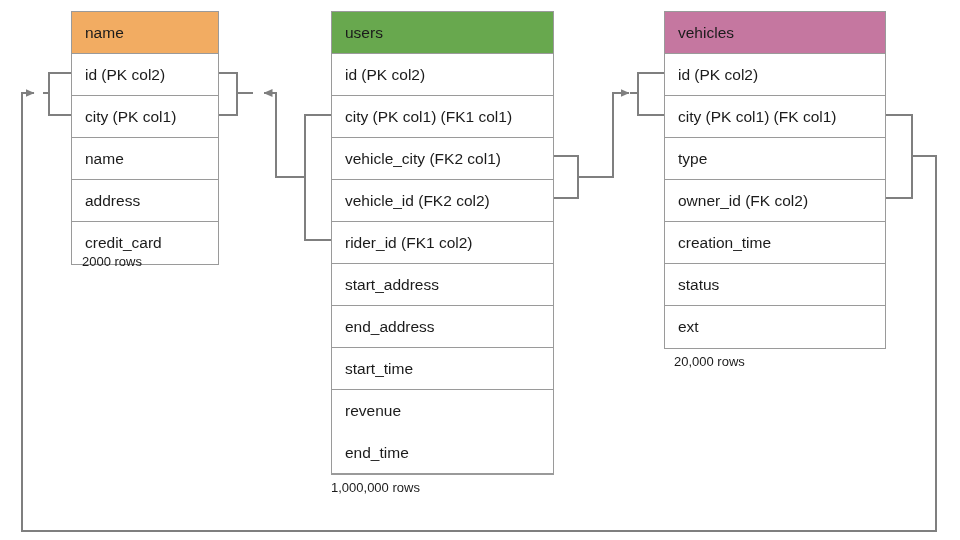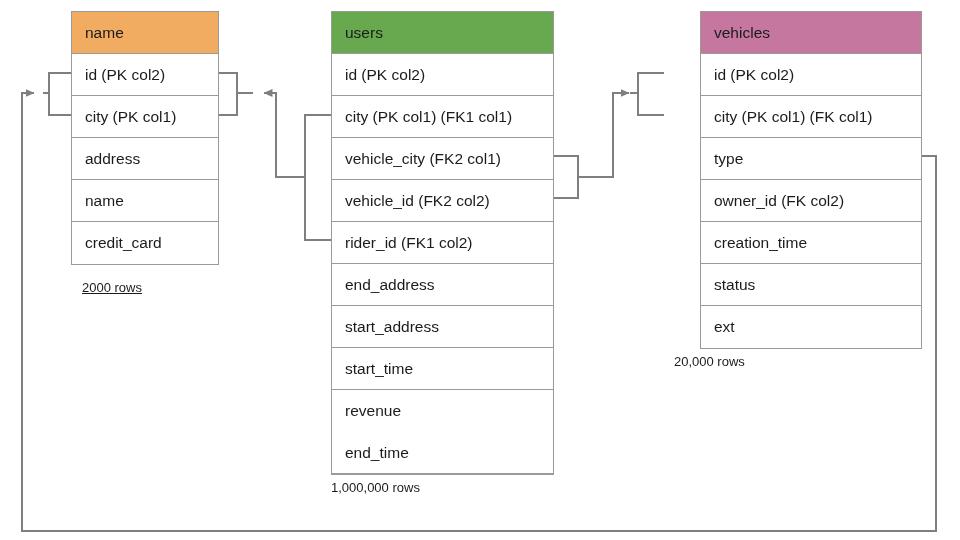--- a/index.html
+++ b/index.html
@@ -100,44 +100,44 @@
       <path d="M49,93 L43,93" fill="none" stroke="#7f7f7f" stroke-width="2"></path>
     </g>
   </svg>
 
   <div class="table-box" style="left:71px; top:11px; width:148px;">
     <div class="table-header" style="background:#F2AC62;">
       <span>name</span>
     </div>
     <div class="table-row">id (PK col2)</div>
     <div class="table-row">city (PK col1)</div>
+    <div class="table-row">name</div>
     <div class="table-row">address</div>
-    <div class="table-row">name</div>
     <div class="table-row last">credit_card</div>
   </div>
-  <div class="row-caption" style="left:82px; top:280px;text-decoration:underline;">2000 rows</div>
+  <div class="row-caption" style="left:82px; top:254px;">2000 rows</div>
 
   <div class="table-box" style="left:331px; top:11px; width:223px;">
     <div class="table-header" style="background:#68A84E;">
       <span>users</span>
     </div>
     <div class="table-row">id (PK col2)</div>
     <div class="table-row">city (PK col1) (FK1 col1)</div>
     <div class="table-row">vehicle_city (FK2 col1)</div>
     <div class="table-row">vehicle_id (FK2 col2)</div>
     <div class="table-row">rider_id (FK1 col2)</div>
+    <div class="table-row">start_address</div>
     <div class="table-row">end_address</div>
-    <div class="table-row">start_address</div>
     <div class="table-row">start_time</div>
     <div class="table-row last">revenue</div>
     <div class="table-row">end_time</div>
   </div>
   <div class="row-caption" style="left:331px; top:480px;">1,000,000 rows</div>
 
-  <div class="table-box" style="left:700px; top:11px; width:222px;">
+  <div class="table-box" style="left:664px; top:11px; width:222px;">
     <div class="table-header" style="background:#C577A0;">
       <span>vehicles</span>
     </div>
     <div class="table-row">id (PK col2)</div>
     <div class="table-row">city (PK col1) (FK col1)</div>
     <div class="table-row">type</div>
     <div class="table-row">owner_id (FK col2)</div>
     <div class="table-row">creation_time</div>
     <div class="table-row">status</div>
     <div class="table-row last">ext</div>

